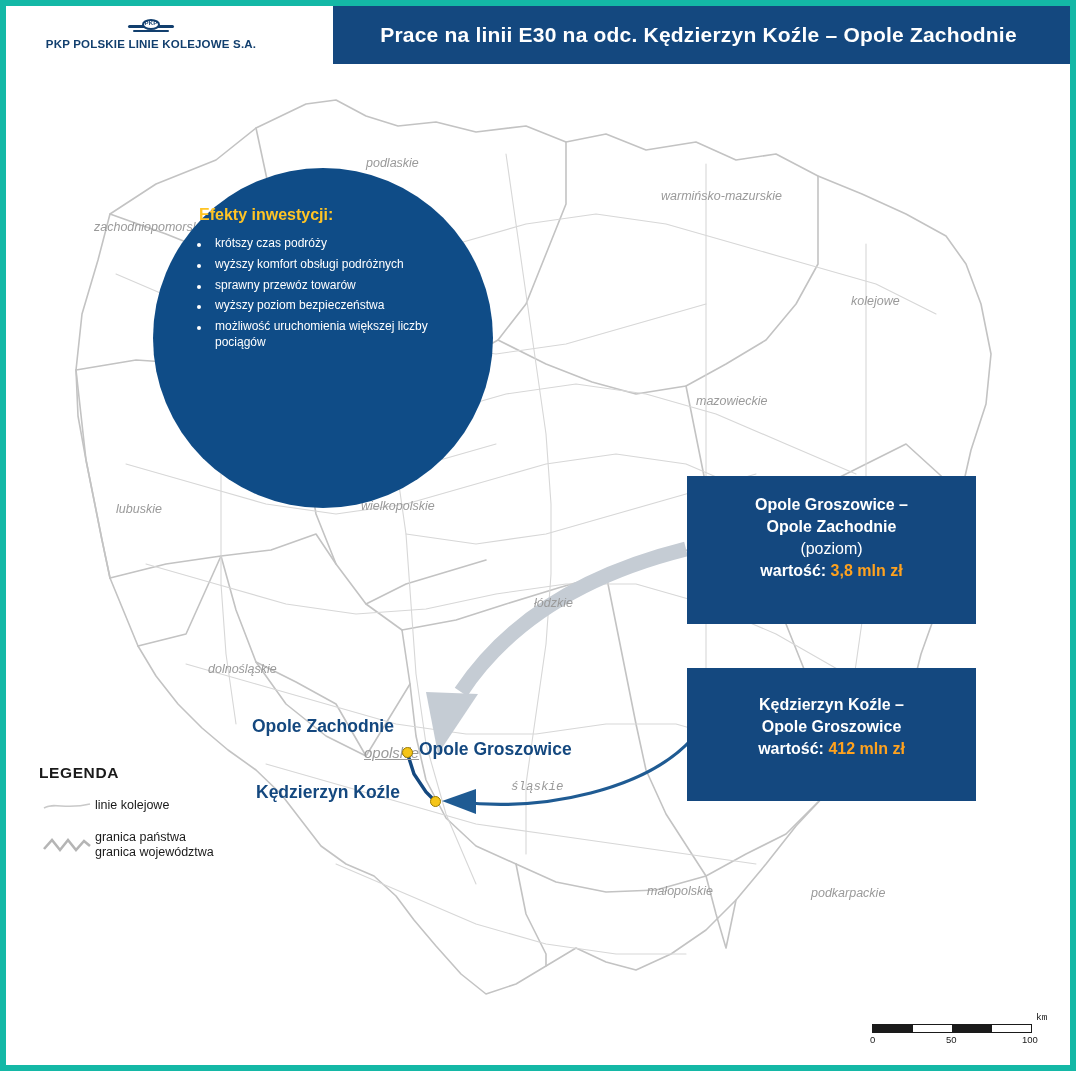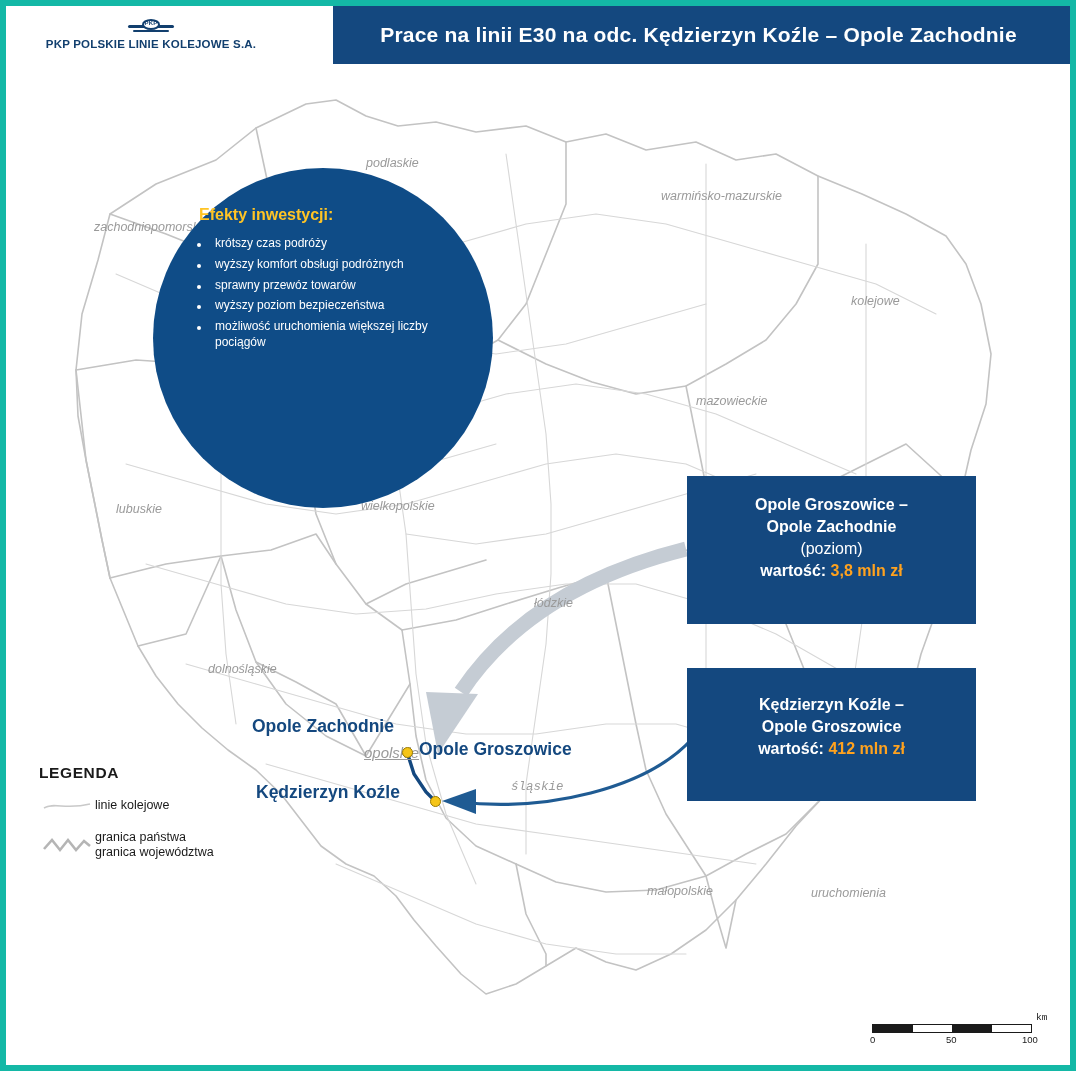--- a/index.html
+++ b/index.html
@@ -394,21 +394,21 @@
     <div class="region-label" style="left:655px; top:125px;">warmińsko-mazurskie</div>
     <div class="region-label" style="left:845px; top:230px;">kolejowe</div>
     <div class="region-label" style="left:110px; top:438px;">lubuskie</div>
     <div class="region-label" style="left:355px; top:435px;">wielkopolskie</div>
     <div class="region-label" style="left:690px; top:330px;">mazowieckie</div>
     <div class="region-label" style="left:528px; top:532px;">łódzkie</div>
     <div class="region-label" style="left:202px; top:598px;">dolnośląskie</div>
     <div class="region-label" style="left:358px; top:680px; font-size:15px;text-decoration:underline;">opolskie</div>
     <div class="region-label" style="left:505px; top:716px;font-family:Liberation Mono, monospace;">śląskie</div>
     <div class="region-label" style="left:612px; top:820px;margin-left:29px;">małopolskie</div>
-    <div class="region-label" style="left:805px; top:822px;">uruchomienia</div>
+    <div class="region-label" style="left:805px; top:822px;">podkarpackie</div>
 
     <div id="effects-circle">
       <div id="effects-title">Efekty inwestycji:</div>
       <ul id="effects-list">
         <li><span class="bullet"></span><span>krótszy czas podróży</span></li>
         <li><span class="bullet"></span><span>wyższy komfort obsługi podróżnych</span></li>
         <li><span class="bullet"></span><span>sprawny przewóz towarów</span></li>
         <li><span class="bullet"></span><span>wyższy poziom bezpieczeństwa</span></li>
         <li><span class="bullet"></span><span>możliwość uruchomienia większej liczby pociągów</span></li>
       </ul>

